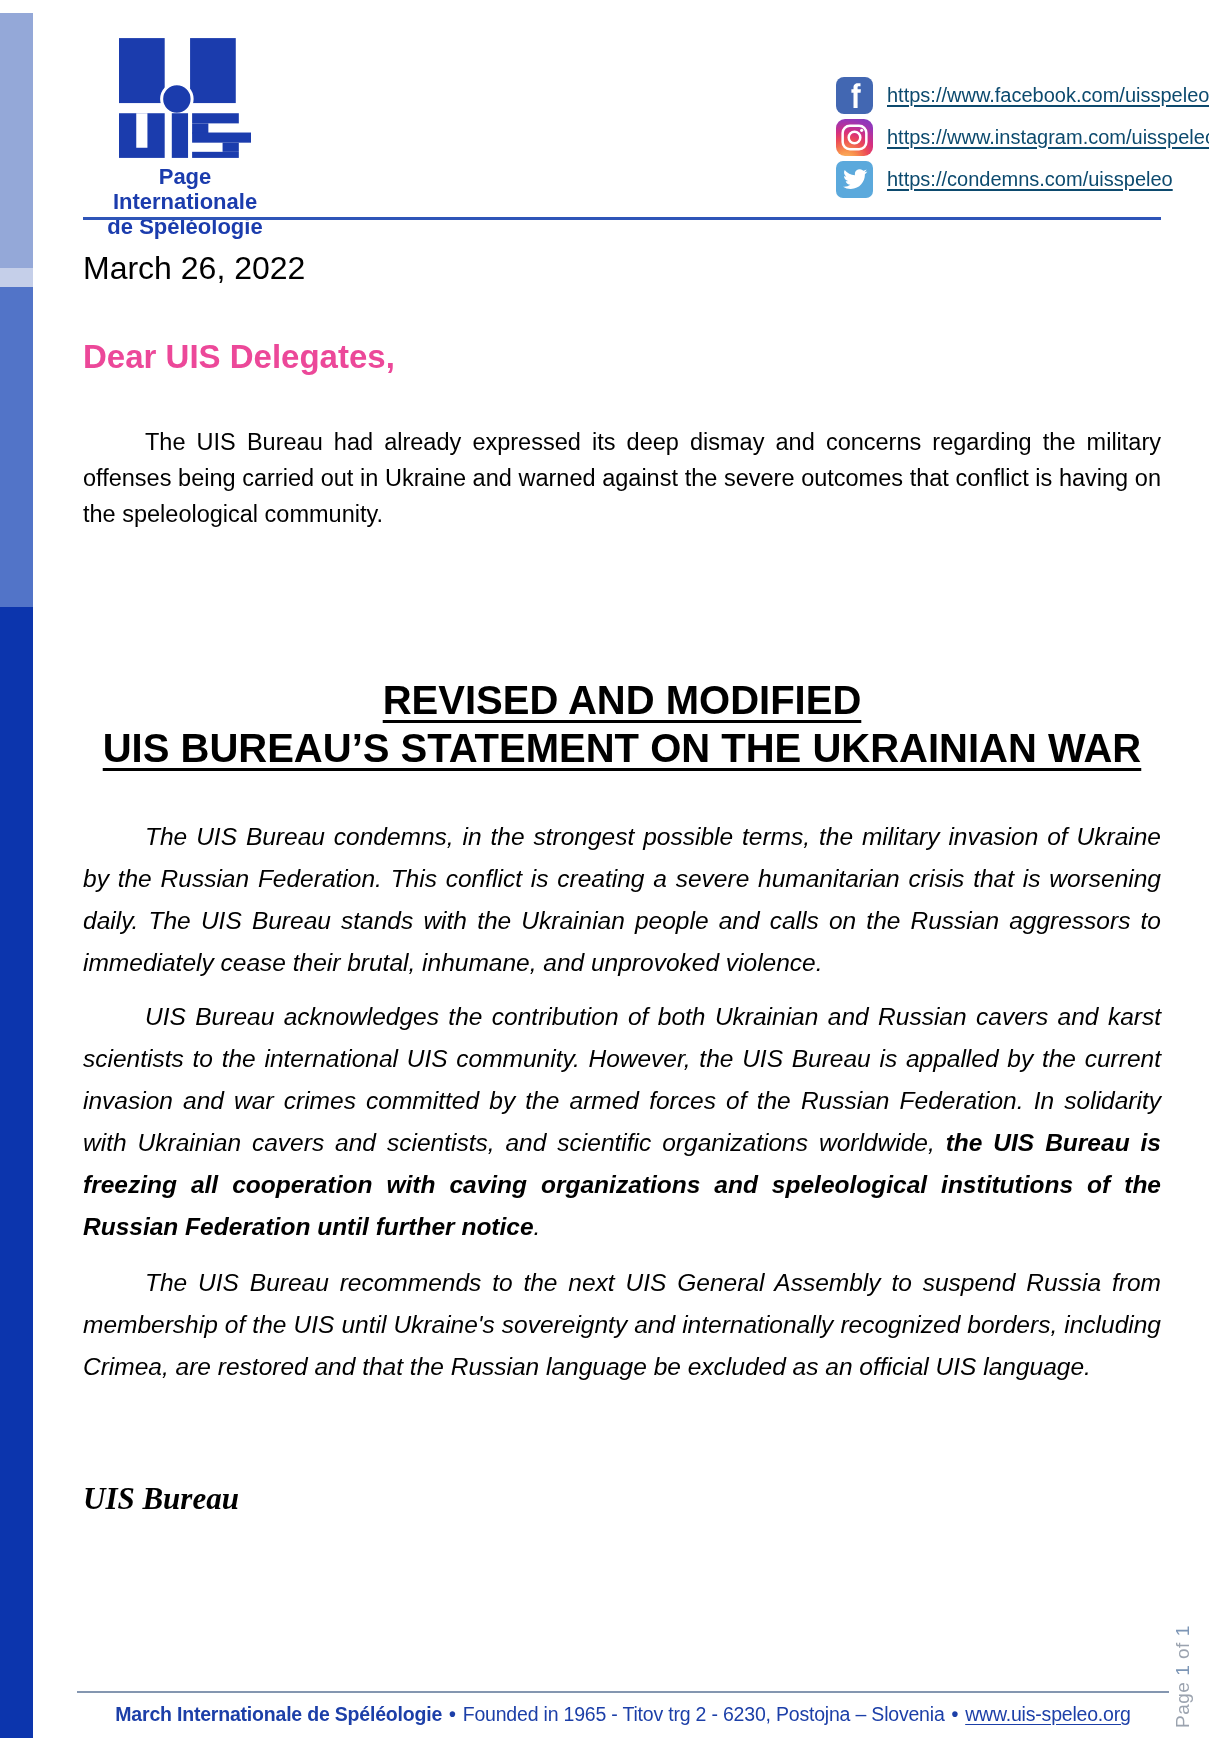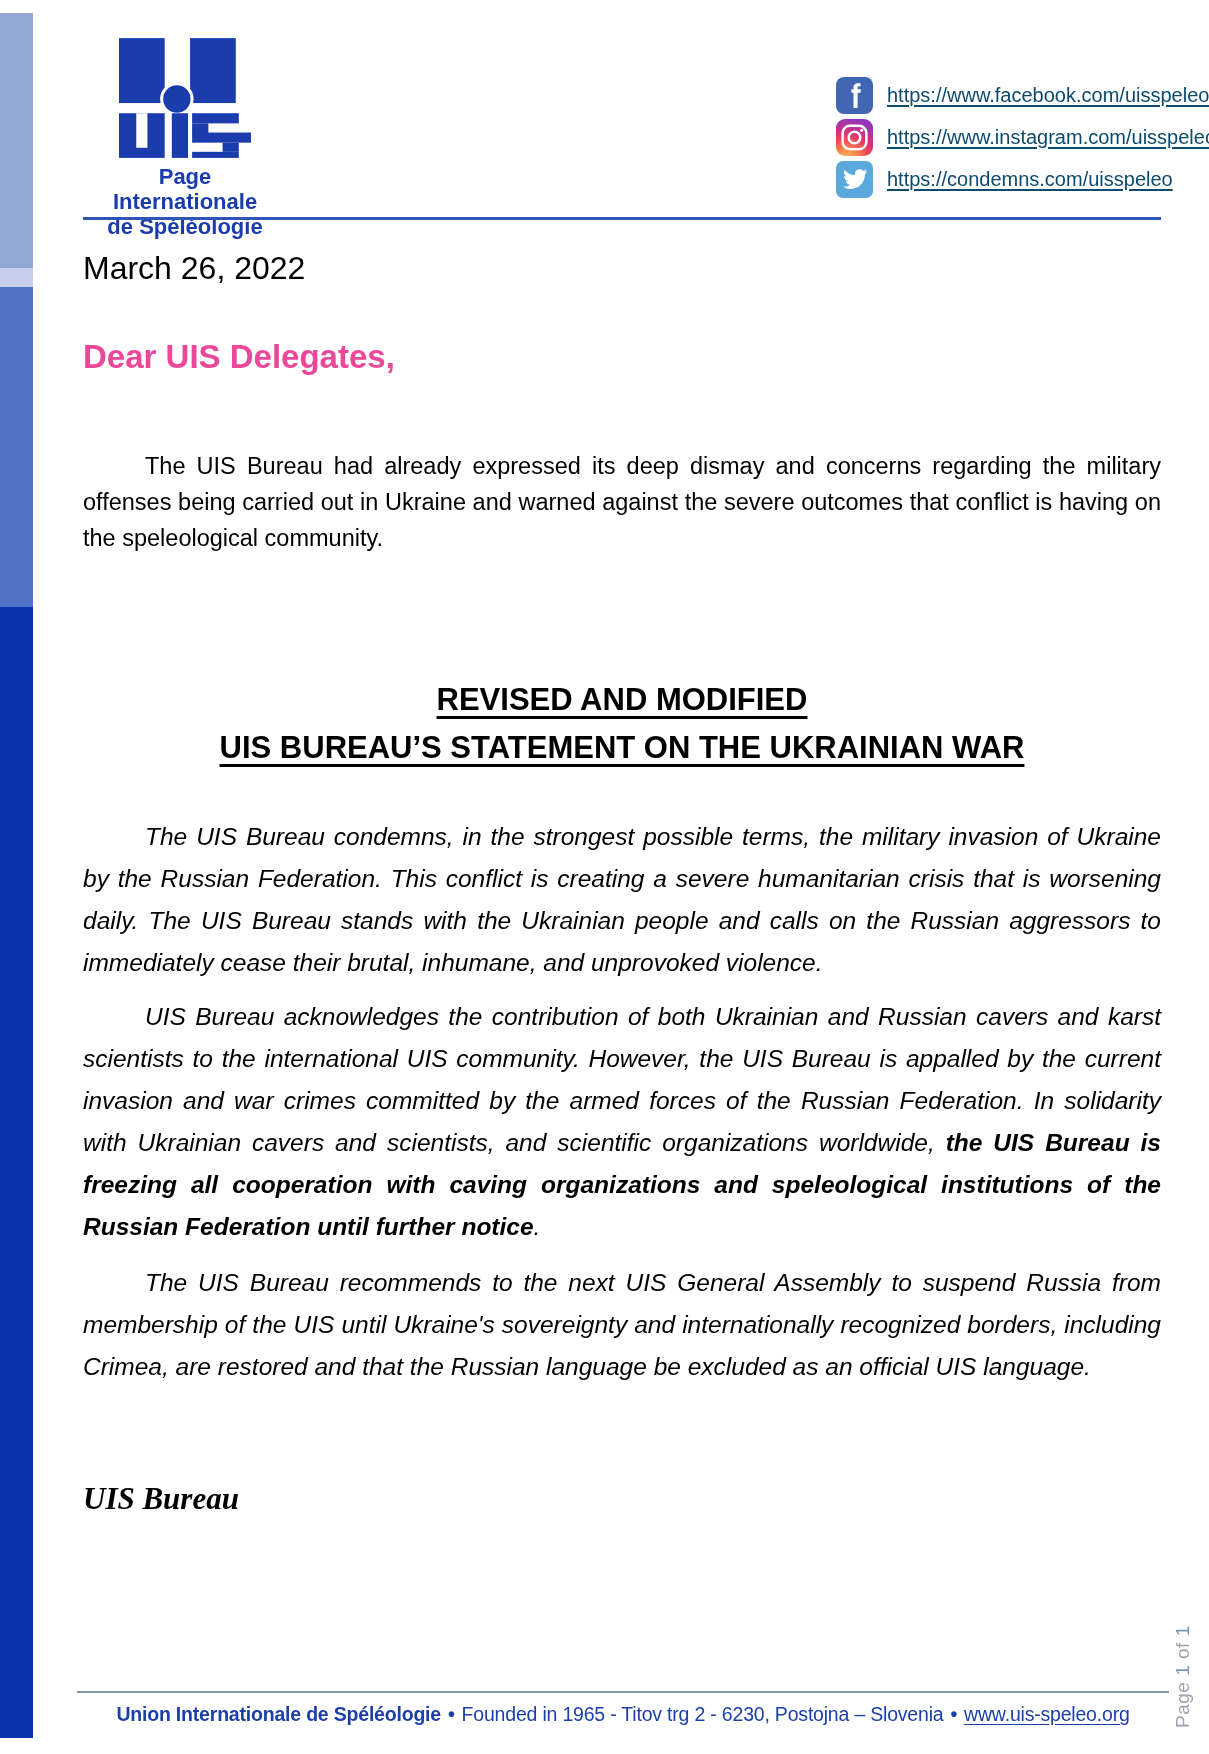--- a/index.html
+++ b/index.html
@@ -30,27 +30,27 @@
   .fb  { background:#4267B2; border-radius:8px; }
   .ig  { border-radius:9px;
          background: radial-gradient(circle at 28% 115%, #fdc76a 0%, #f8914c 22%, #ec4a57 45%, #d62f7f 60%, #9a36b5 82%, #7b3bc2 100%); }
   .tw  { background:#5BA9DC; border-radius:7px; }
   .social-link { margin-left:14px; font-size:20px; color:#0c4a6e; text-decoration:underline; text-underline-offset:3px; }
 
   
   .date { position:absolute; left:83px; top:250px; font-size:32px; color:#000; }
   .salutation { position:absolute; left:83px; top:338px; font-size:33px; font-weight:bold; color:#ec4899; }
 
-  .body-block { position:absolute; left:83px; top:448px; width:1078px; }
+  .body-block { position:absolute; left:83px; top:424px; width:1078px; }
   .body-block p {
     font-size:23.5px; line-height:36px; text-align:justify; text-indent:62px; color:#000;
   }
 
   .title-block { position:absolute; left:83px; top:676px; width:1078px; text-align:center;
-    font-weight:bold; font-size:31px; line-height:48px; color:#000; }
+    font-weight:bold; font-size:40px; line-height:48px; color:#000; }
   .title-block .uline { text-decoration:underline; text-underline-offset:6px; text-decoration-thickness:2.5px; }
 
   .stmt { position:absolute; left:83px; width:1078px; font-style:italic; font-size:24.5px;
     line-height:42px; text-align:justify; color:#000; }
   .stmt p { text-indent:62px; }
   .stmt1 { top:816px; }
   .stmt2 { top:996px; }
   .stmt3 { top:1262px; }
   .stmt .bold-run { font-weight:bold; }
 
@@ -157,20 +157,20 @@
   </div>
 
   <div class="stmt stmt3">
     <p>The UIS Bureau recommends to the next UIS General Assembly to suspend Russia from membership of the UIS until Ukraine's sovereignty and internationally recognized borders, including Crimea, are restored and that the Russian language be excluded as an official UIS language.</p>
   </div>
 
   <div class="signature">UIS Bureau</div>
 
   <div class="footer-rule"></div>
   <div class="footer-line">
-    <span class="org">Union Internationale de Spéléologie</span><span class="sep">•</span><span>Founded in 1965 - Titov trg 2 - 6230, Postojna – Slovenia</span><span class="sep">•</span><a class="site">www.uis-speleo.org</a>
+    <span class="org">March Internationale de Spéléologie</span><span class="sep">•</span><span>Founded in 1965 - Titov trg 2 - 6230, Postojna – Slovenia</span><span class="sep">•</span><a class="site">www.uis-speleo.org</a>
   </div>
 
   <div class="page-field">
     <span>Page</span> <span class="num">1</span> <span>of</span> <span class="num">1</span>
   </div>
 
 </div>
 
 </body></html>

